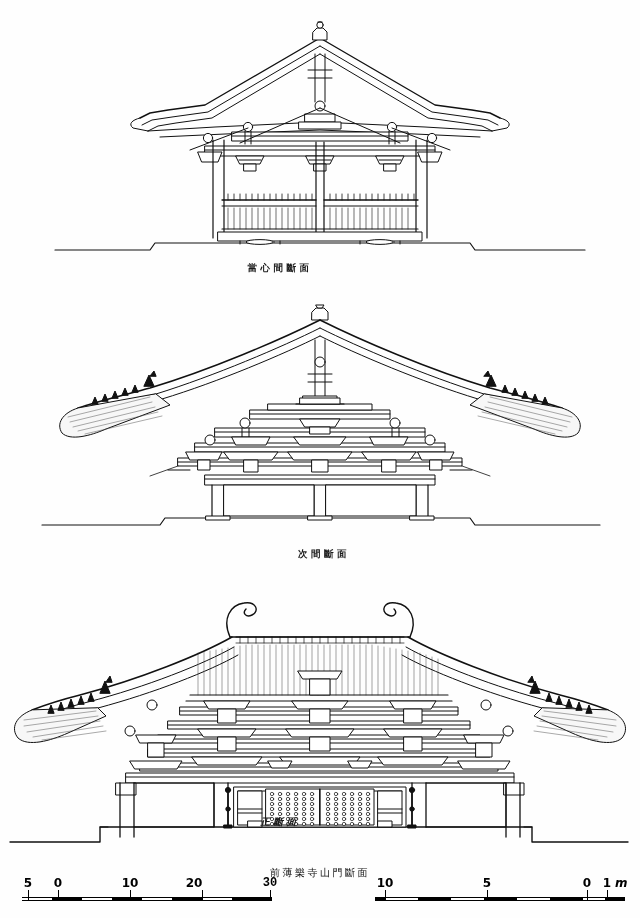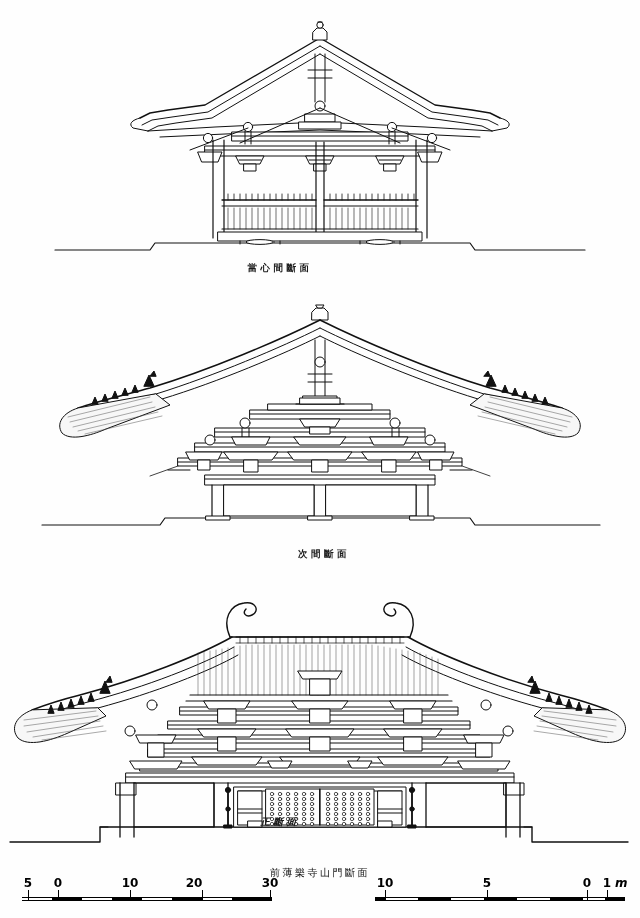--- a/index.html
+++ b/index.html
@@ -604,21 +604,21 @@
       <div class="sb-tick" style="left:6px;"></div>
       <div class="sb-tick" style="left:36px;"></div>
       <div class="sb-tick" style="left:108px;"></div>
       <div class="sb-tick" style="left:180px;"></div>
       <div class="sb-tick" style="left:248px;"></div>
 
       <div class="sb-label" style="left:6px;">5</div>
       <div class="sb-label" style="left:36px;">0</div>
       <div class="sb-label" style="left:108px;">10</div>
       <div class="sb-label" style="left:172px;">20</div>
-      <div class="sb-label" style="left:248px;">30</div>
+      <div class="sb-label" style="left:248px;font-family:Liberation Mono, monospace;">30</div>
     </div>
 
     <div class="scalebar" id="scale-m">
       <div class="sb-line"></div>
       <div class="sb-seg" style="left:10px;  width:33px;"></div>
       <div class="sb-seg" style="left:76px;  width:33px;"></div>
       <div class="sb-seg" style="left:142px; width:33px;"></div>
       <div class="sb-seg" style="left:208px; width:22px;"></div>
 
       <div class="sb-tick" style="left:10px;"></div>

